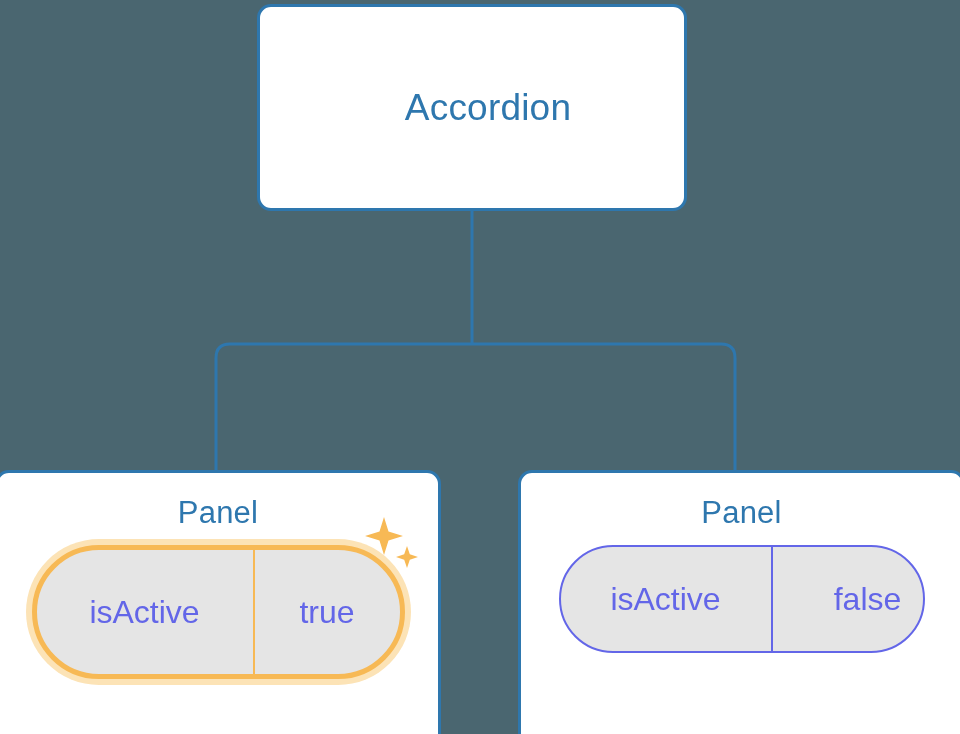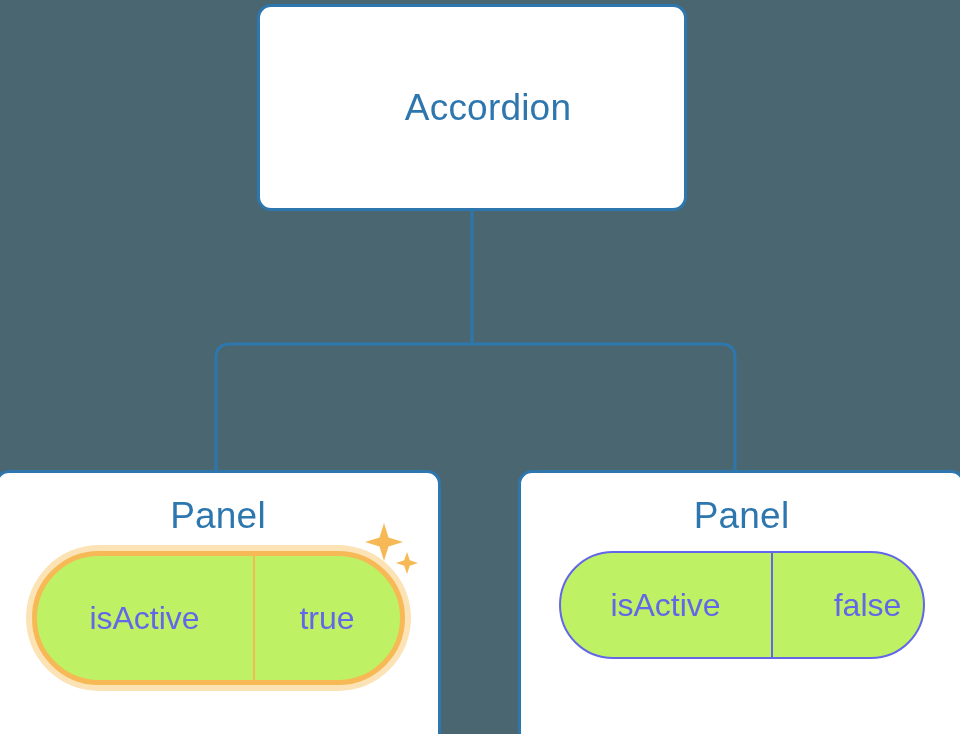--- a/index.html
+++ b/index.html
@@ -67,21 +67,21 @@
   
   .panel-node {
     top: 470px;
     height: 280px;
     padding-top: 22px;
     display: flex;
     flex-direction: column;
     align-items: center;
   }
   .panel-node .node-title {
-    font-size: 37px;
+    font-size: 31px;
     margin: 0 0 14px 0;
   }
 
   #panel-node-left {
     left: -5px;
     width: 446px;
   }
   #panel-node-right {
     left: 518px;
     width: 447px;
@@ -93,21 +93,21 @@
     display: flex;
     justify-content: center;
     width: 100%;
   }
 
   .prop-pill {
     position: relative;
     display: flex;
     align-items: stretch;
     box-sizing: border-box;
-    background: #bef264;
+    background: #e5e5e5;
     border-radius: 999px;
   }
 
   .prop-key, .prop-val {
     display: flex;
     align-items: center;
     justify-content: center;
     color: #6366e8;
     box-sizing: border-box;
     white-space: nowrap;

